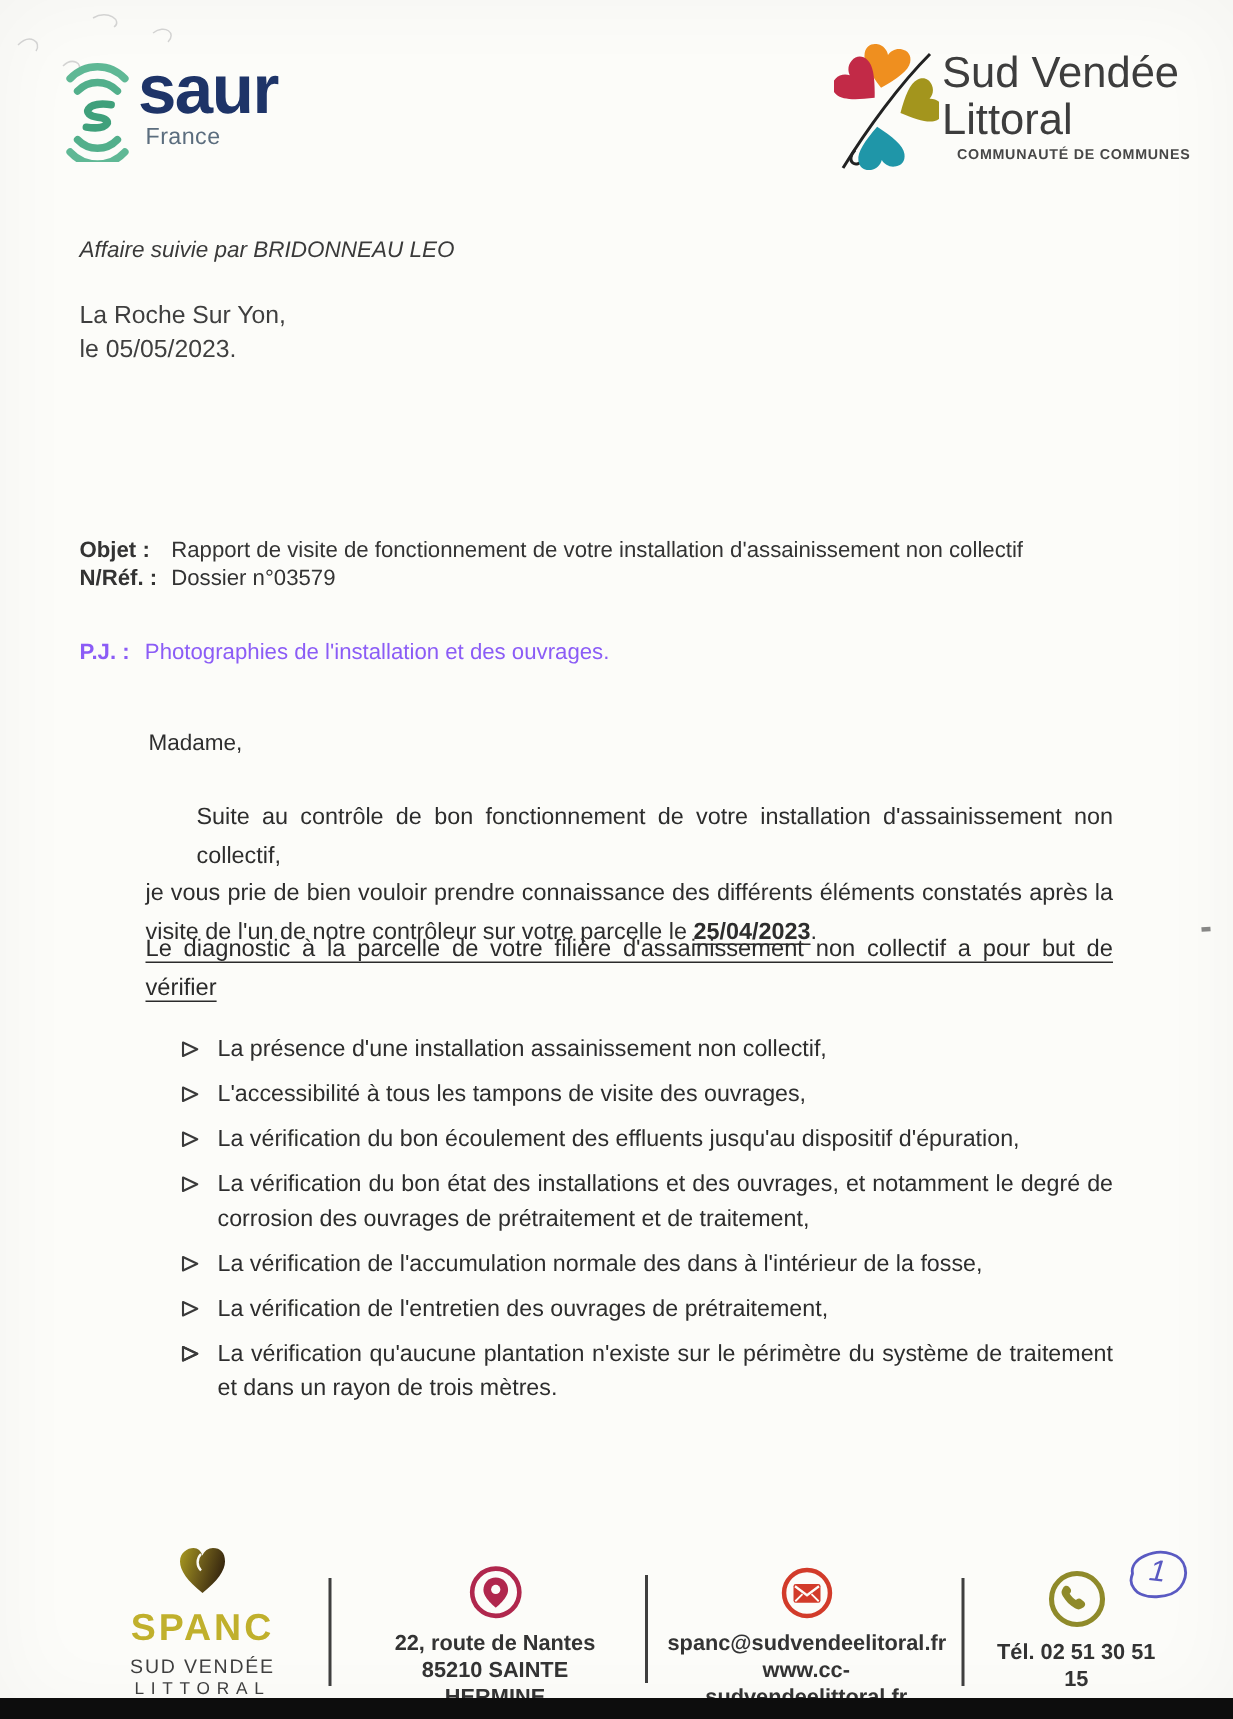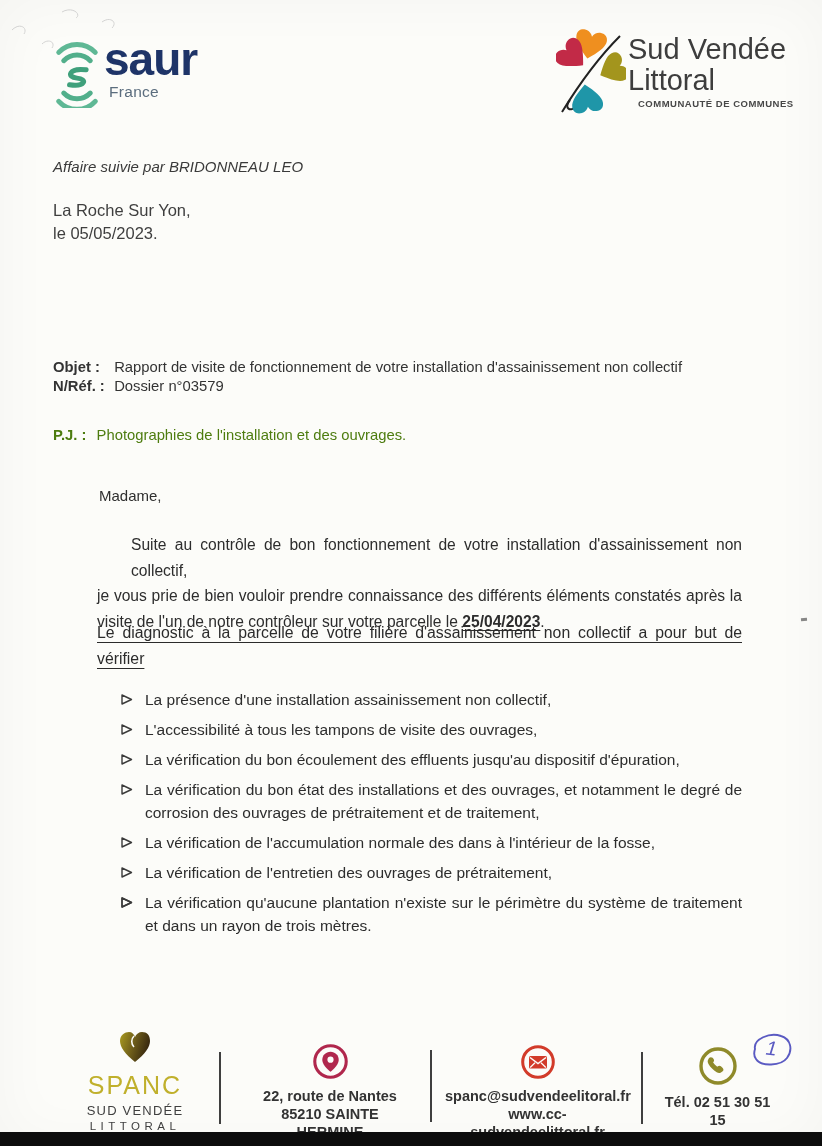--- a/index.html
+++ b/index.html
@@ -5,53 +5,53 @@
 <style>
   html,body{margin:0;padding:0;background:#e8e8e8;}
   .page{
     position:relative;width:822px;height:1146px;margin:0 auto;
     background:#fcfcf9;overflow:hidden;color:#2e2e2e;
     font-family:"Liberation Sans", sans-serif;
     box-shadow:inset 0 0 60px rgba(0,0,0,0.035);
   }
   .abs{position:absolute;}
   
-  .saur-logo{left:52px;top:30px;width:230px;height:86px;text-decoration:underline;}
+  .saur-logo{left:40px;top:30px;width:230px;height:86px;text-decoration:underline;}
   .saur-word{position:absolute;left:52px;top:2px;font-size:46px;font-weight:700;color:#1e3468;letter-spacing:-1px;}
   .saur-country{position:absolute;left:57px;top:53px;font-size:15.5px;color:#5b6d7e;letter-spacing:.3px;}
   .svl-logo{left:556px;top:28px;width:250px;height:92px;}
   .svl-name{position:absolute;left:72px;top:6px;font-size:29px;line-height:31px;color:#3d3d3d;}
   .svl-tagline{position:absolute;left:82px;top:70px;font-size:9.5px;font-weight:700;letter-spacing:.5px;color:#474747;}
   
   .followup{left:53px;top:158px;font-size:15px;font-style:italic;color:#3a3a3a;}
   .citydate{left:53px;top:199px;font-size:16.5px;line-height:23px;color:#3f3f3f;}
   .recipient{left:474px;top:162px;font-size:16.5px;color:#383838;}
   .recipient .name{margin-bottom:29px;}
   .recipient .addr{line-height:23px;}
   .refblock{left:53px;top:358px;font-size:14.8px;color:#333;line-height:19px;width:700px;}
   .refblock .lbl{font-weight:700;display:inline-block;width:57px;}
-  .pjline{left:53px;top:427px;font-size:14.8px;color:#4d7c0f;}
+  .pjline{left:53px;top:427px;font-size:14.8px;color:#8b5cf6;}
   .pjline .lbl{font-weight:700;margin-right:6px;}
   
   .salutation{left:99px;top:487px;font-size:15px;color:#2f2f2f;}
   .paragraph{left:97px;top:532px;width:645px;font-size:15.6px;line-height:25.5px;color:#2d2d2d;}
   .pline{display:block;width:645px;text-align:justify;text-align-last:justify;}
   .pline.first{padding-left:34px;width:611px;}
   .pline.last{text-align:left;text-align-last:left;}
   .visit-date{font-weight:700;text-decoration:underline;text-underline-offset:3px;}
   .heading{left:97px;top:620px;width:645px;font-size:15.8px;line-height:26px;color:#2b2b2b;}
   .hline{display:block;text-decoration:underline;text-underline-offset:3.5px;text-decoration-thickness:1.3px;}
   .hline.h1{text-align:justify;text-align-last:justify;}
   .checklist{left:118px;top:688px;width:624px;margin:0;padding:0;list-style:none;font-size:15.5px;line-height:23px;color:#2d2d2d;}
   .checklist li{position:relative;padding-left:27px;margin-bottom:7px;text-align:justify;}
   .checklist .marker{position:absolute;left:2px;top:5px;}
   
   .footer-col{text-align:center;font-size:14.5px;font-weight:700;color:#333;line-height:18px;}
   .spanc{left:70px;top:1032px;width:130px;text-align:center;}
-  .spanc-acronym{font-size:25px;letter-spacing:2px;color:#c0b02c;font-weight:400;margin-top:2px;}
+  .spanc-acronym{font-size:25px;letter-spacing:2px;color:#c0b02c;font-weight:700;margin-top:2px;}
   .spanc-sub1{font-size:13px;letter-spacing:1.2px;color:#3f3f3f;margin-top:3px;}
   .spanc-sub2{font-size:11.5px;letter-spacing:4.5px;color:#3f3f3f;margin-top:2px;}
   .vdiv{width:1.5px;background:#3f3f3f;}
   .addr-col{left:255px;top:1043px;width:150px;}
   .online-col{left:445px;top:1044px;width:185px;}
   .phone-col{left:655px;top:1046px;width:125px;}
   .icon-wrap{display:block;margin:0 auto 7px;}
   .circled-number{left:748px;top:1030px;width:48px;height:42px;}
   .circled-number .digit{position:absolute;left:18px;top:7px;font-size:20px;color:#5a5ac2;font-style:italic;transform:rotate(6deg);font-weight:400;}
   .bottom-bar{left:0;bottom:0;width:822px;height:14px;background:#0d0d0d;}

